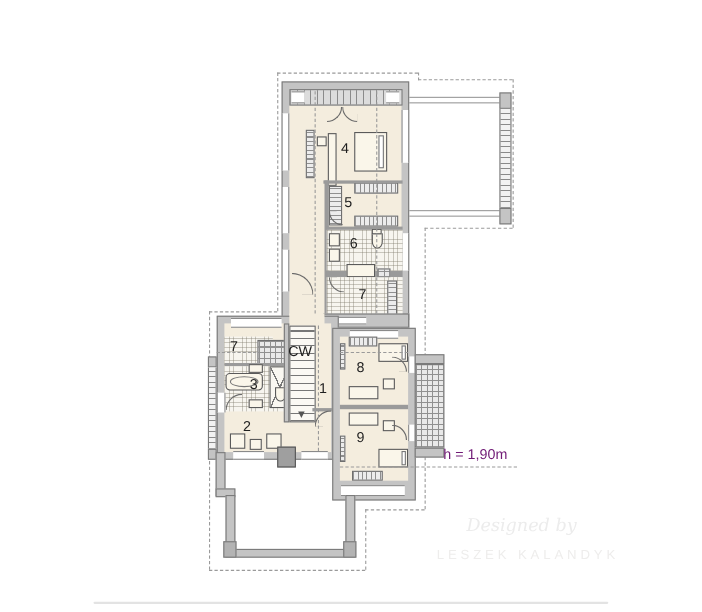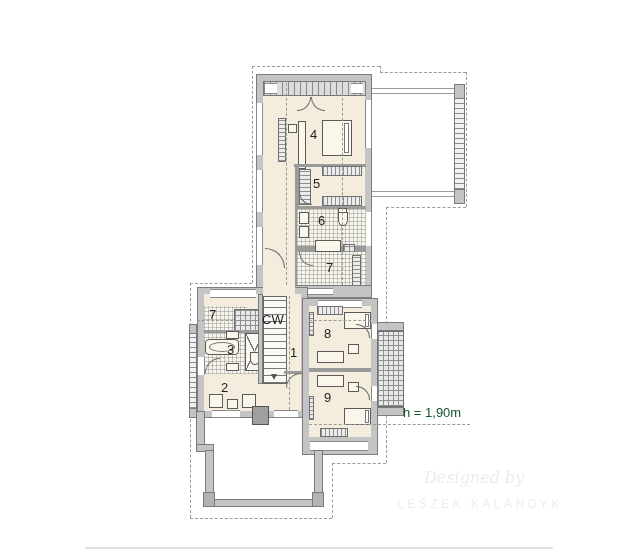--- a/index.html
+++ b/index.html
@@ -34,21 +34,21 @@
   .furn{background:#faf6ea;border:1px solid #5a5a5a;}
   .lbl{font-size:13px;color:#1f1f1f;line-height:1;}
   .line{height:0;border-top:1px solid #9a9a9a;}
   .shower{background:
       linear-gradient(to bottom right,transparent 48%,#777 48%,#777 52%,transparent 52%),
       linear-gradient(to top right,transparent 48%,#777 48%,#777 52%,transparent 52%),#f9f7f1;
       border:1px solid #5a5a5a;}
   .arrow-down{width:0;height:0;border-left:3px solid transparent;border-right:3px solid transparent;border-top:6px solid #555;}
   .wm1{font-family:"DejaVu Serif",serif;font-style:italic;font-size:16px;color:#ececec;}
   .wm2{font-size:12px;letter-spacing:3.5px;color:#eeedec;}
-  .hnote{font-size:13px;color:#14532d;}
+  .hnote{font-size:13px;color:#701a75;}
 </style>
 </head>
 <body>
 
 <div id="canvas">
 
   <div class="abs dash-h" style="left:252px;top:66px;width:128px;"></div>
   <div class="abs dash-v" style="left:252px;top:66px;height:217px;"></div>
   <div class="abs dash-h" style="left:190px;top:283px;width:62px;"></div>
   <div class="abs dash-v" style="left:190px;top:283px;height:235px;"></div>

